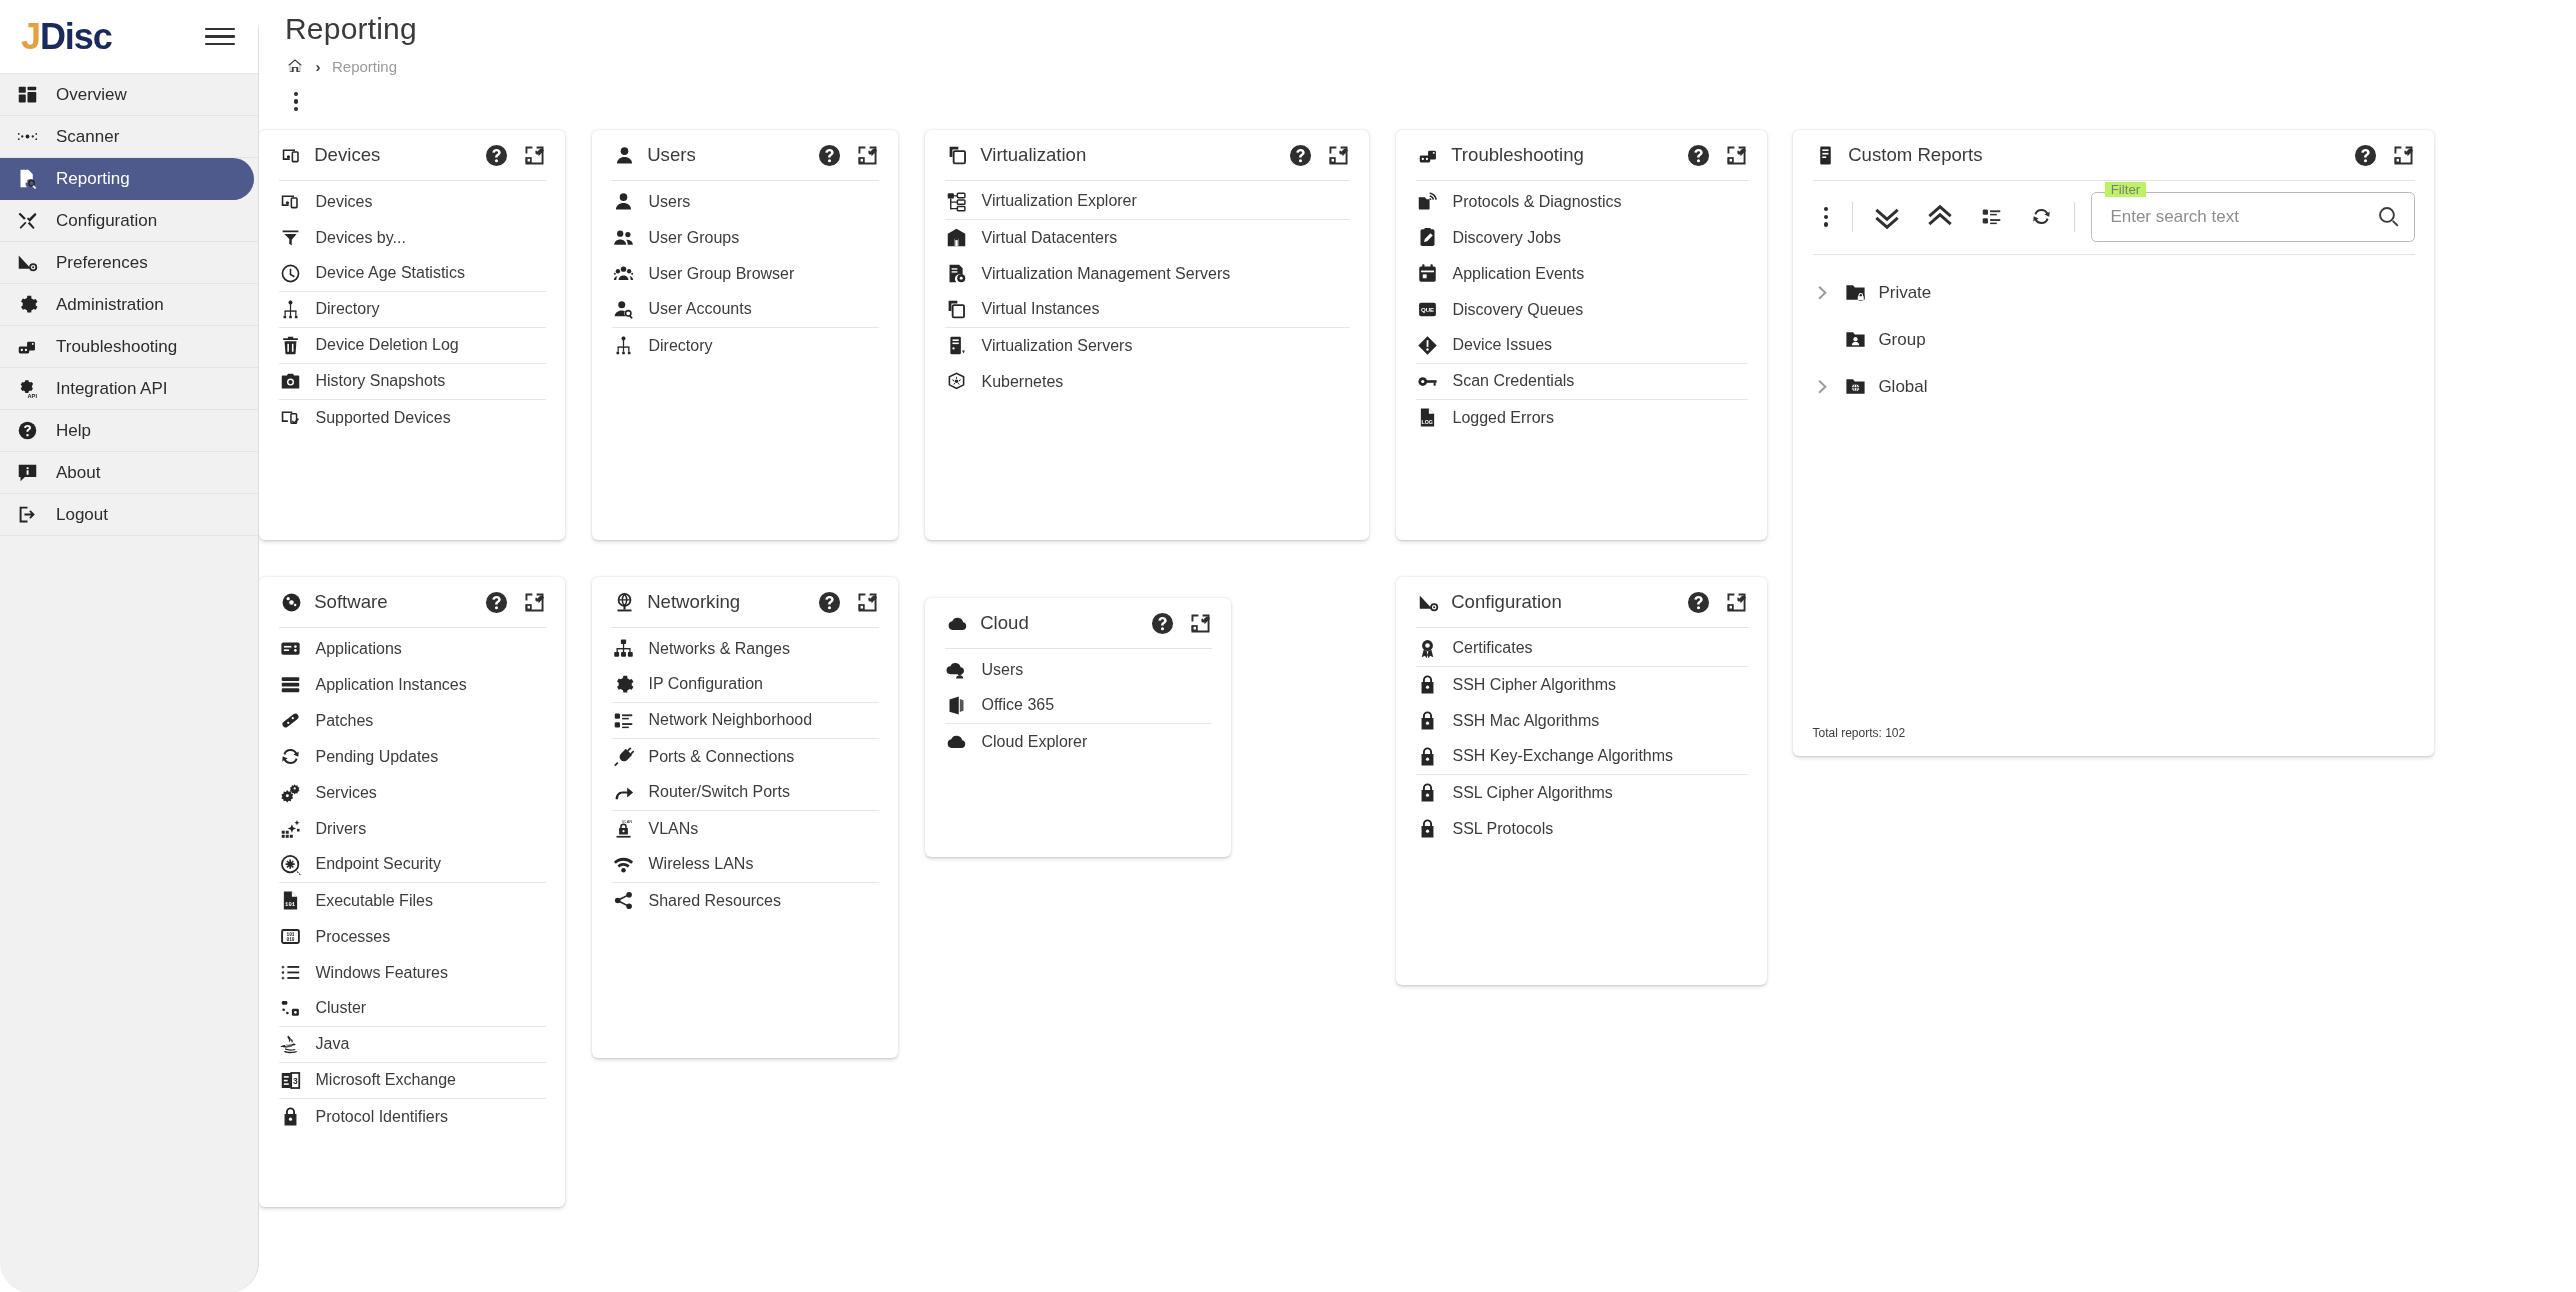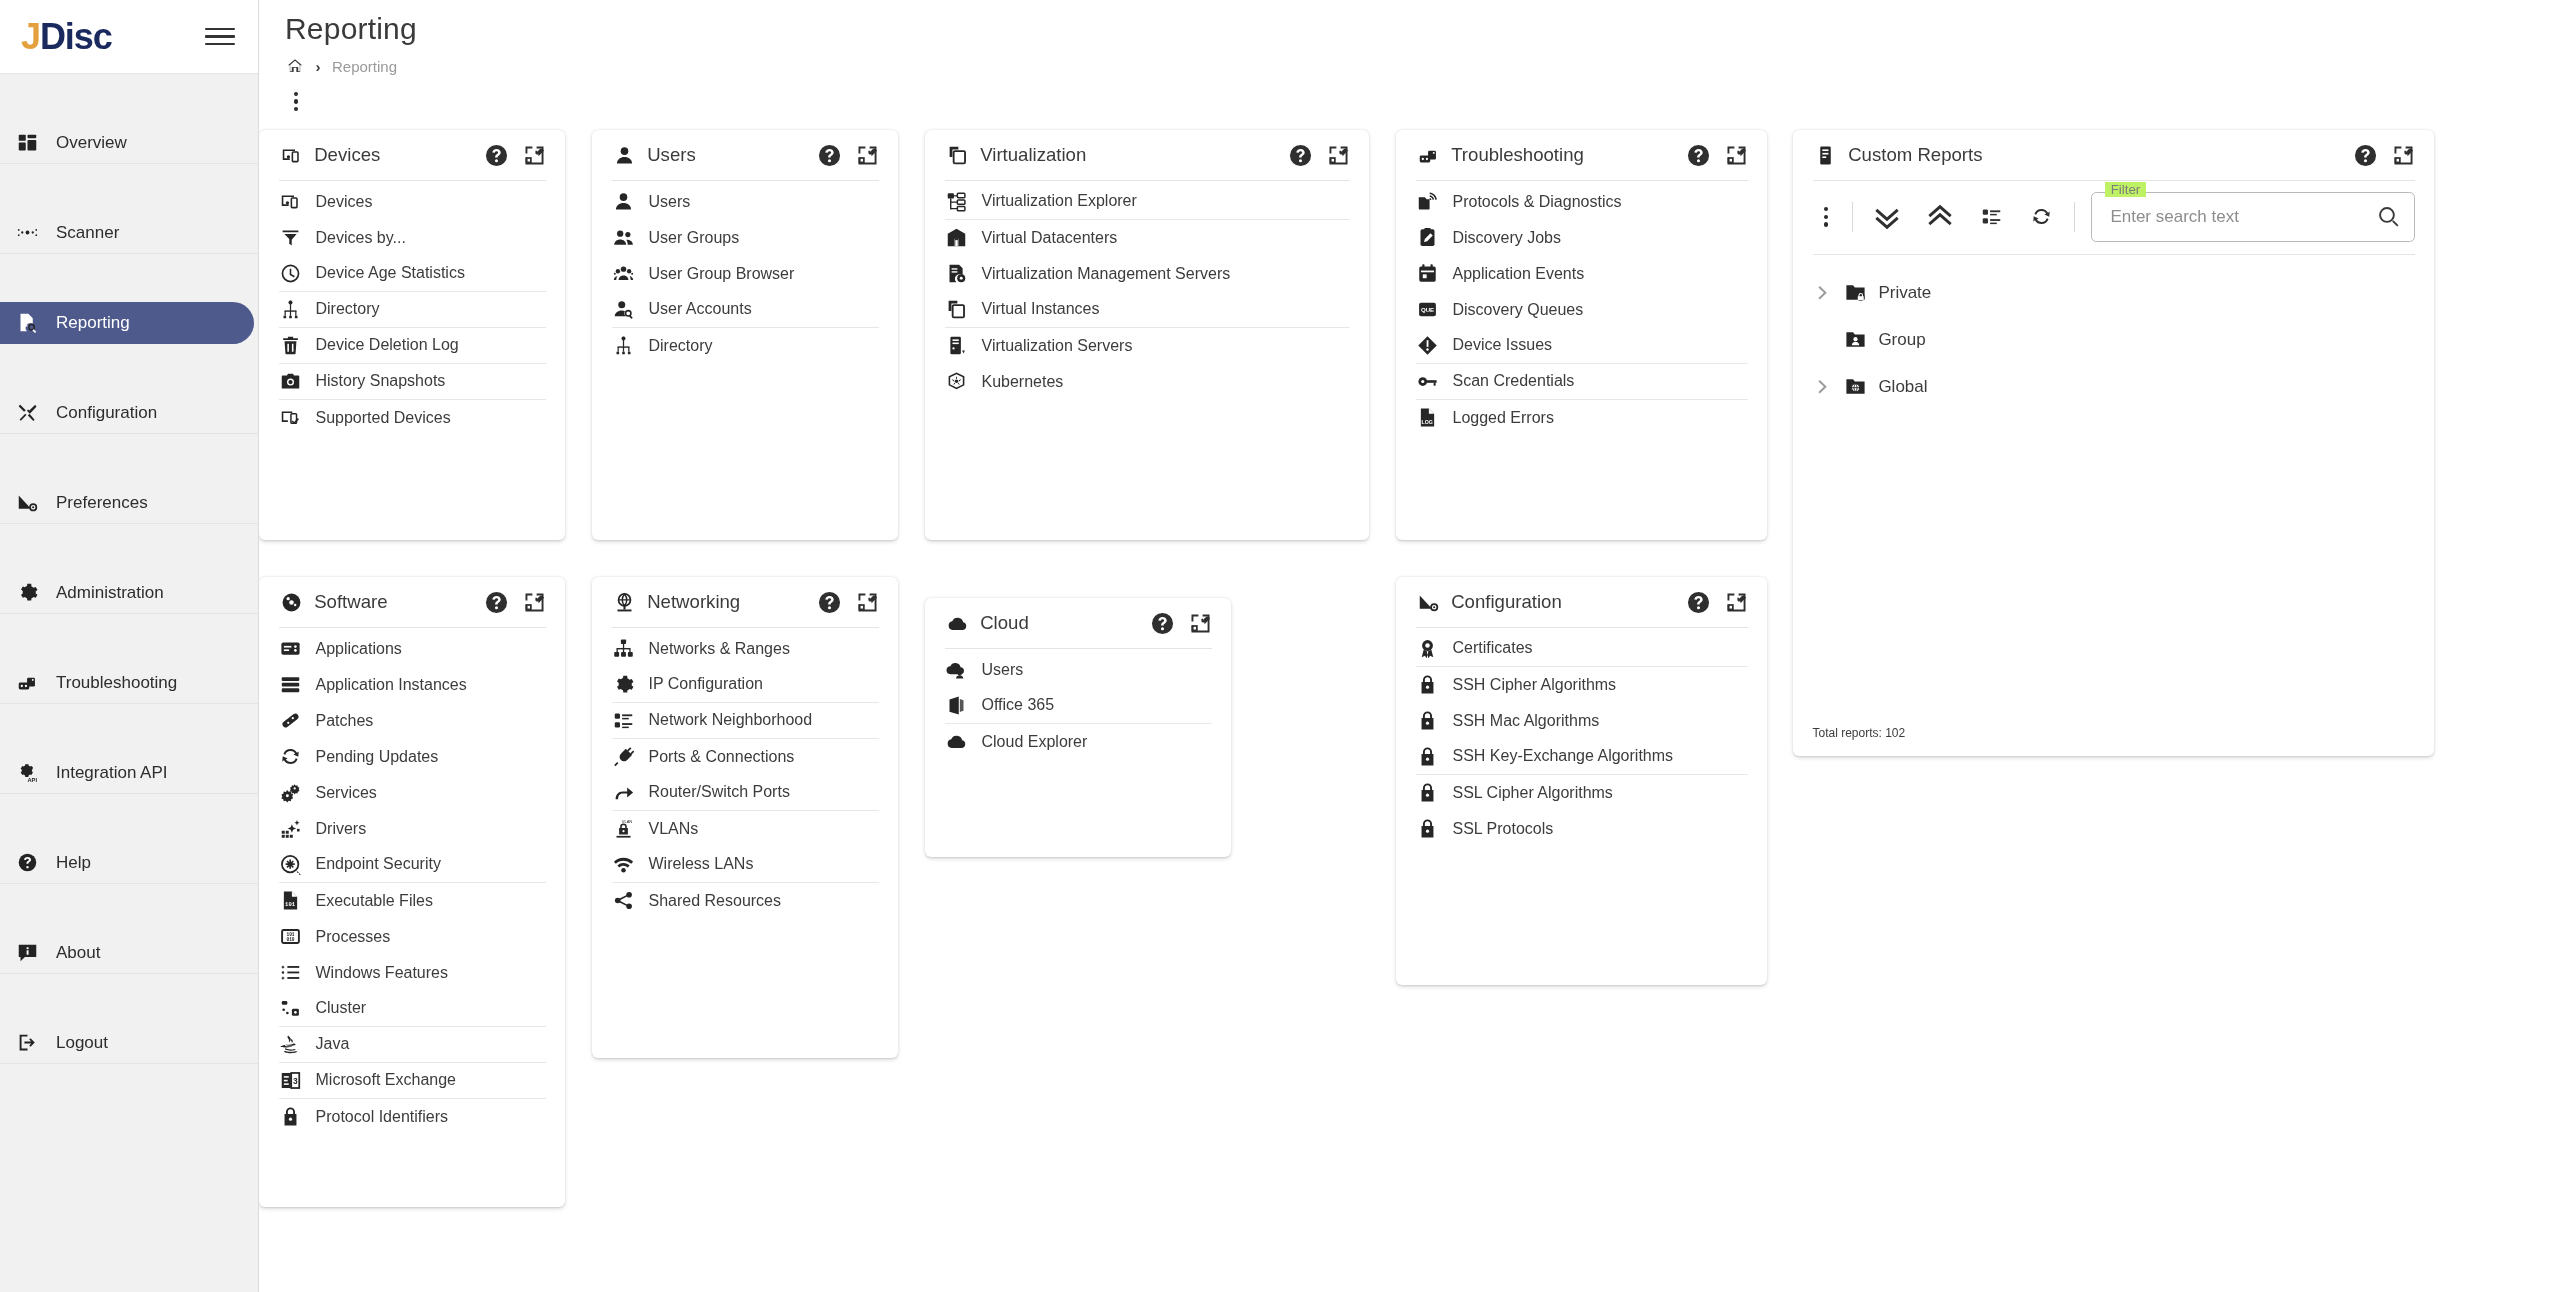--- a/index.html
+++ b/index.html
@@ -13,21 +13,21 @@
   }
 
   
   #app { display: flex; width: 2576px; height: 1293px; }
 
   
   #sidebar {
     width: 259px; min-width: 259px; height: 100%;
     background: #f1f1f1;
     border-right: 0.9px solid #dcdcdc;
-    display: flex; flex-direction: column;
+    display: flex; flex-direction: column; border-radius: 31px;
   }
   #brandbar {
     height: 74px; background: #ffffff;
     display: flex; align-items: center; justify-content: space-between;
     padding: 0 23px 0 21px;
     border-bottom: 0.9px solid #e6e6e6;
   }
   .logo { font-size: 36px; font-weight: bold; letter-spacing: -1.1px; line-height: 1; }
   .logo .j { color: #e3a03c; }
   .logo .d { color: #1b2a5e; }
@@ -35,21 +35,20 @@
                justify-content: space-between; cursor: pointer; padding: 2.7px 0; }
   .hamburger i { display: block; height: 2.7px; background: #333; border-radius: 0.9px; }
 
   .navlist { display: flex; flex-direction: column; padding-top: 0; }
   .navitem {
     display: flex; align-items: center; gap: 15px;
     height: 42px; padding: 0 12.4px 0 14px;
     border-bottom: 0.9px solid #e4e4e4;
     color: #2d2d2d; font-size: 17px; cursor: pointer;
     position: relative;
-    margin-top: 48px;
   }
   .navitem .nlabel { white-space: nowrap; }
   .navitem.active {
     background: #4e5a8c; color: #ffffff;
     border-radius: 0 21px 21px 0;
     border-bottom: 0.9px solid #4e5a8c;
     margin-right: 3.6px;
   }
   .navitem.active svg { fill: #ffffff; }
   .navitem svg { fill: #232323; flex: 0 0 auto; }

